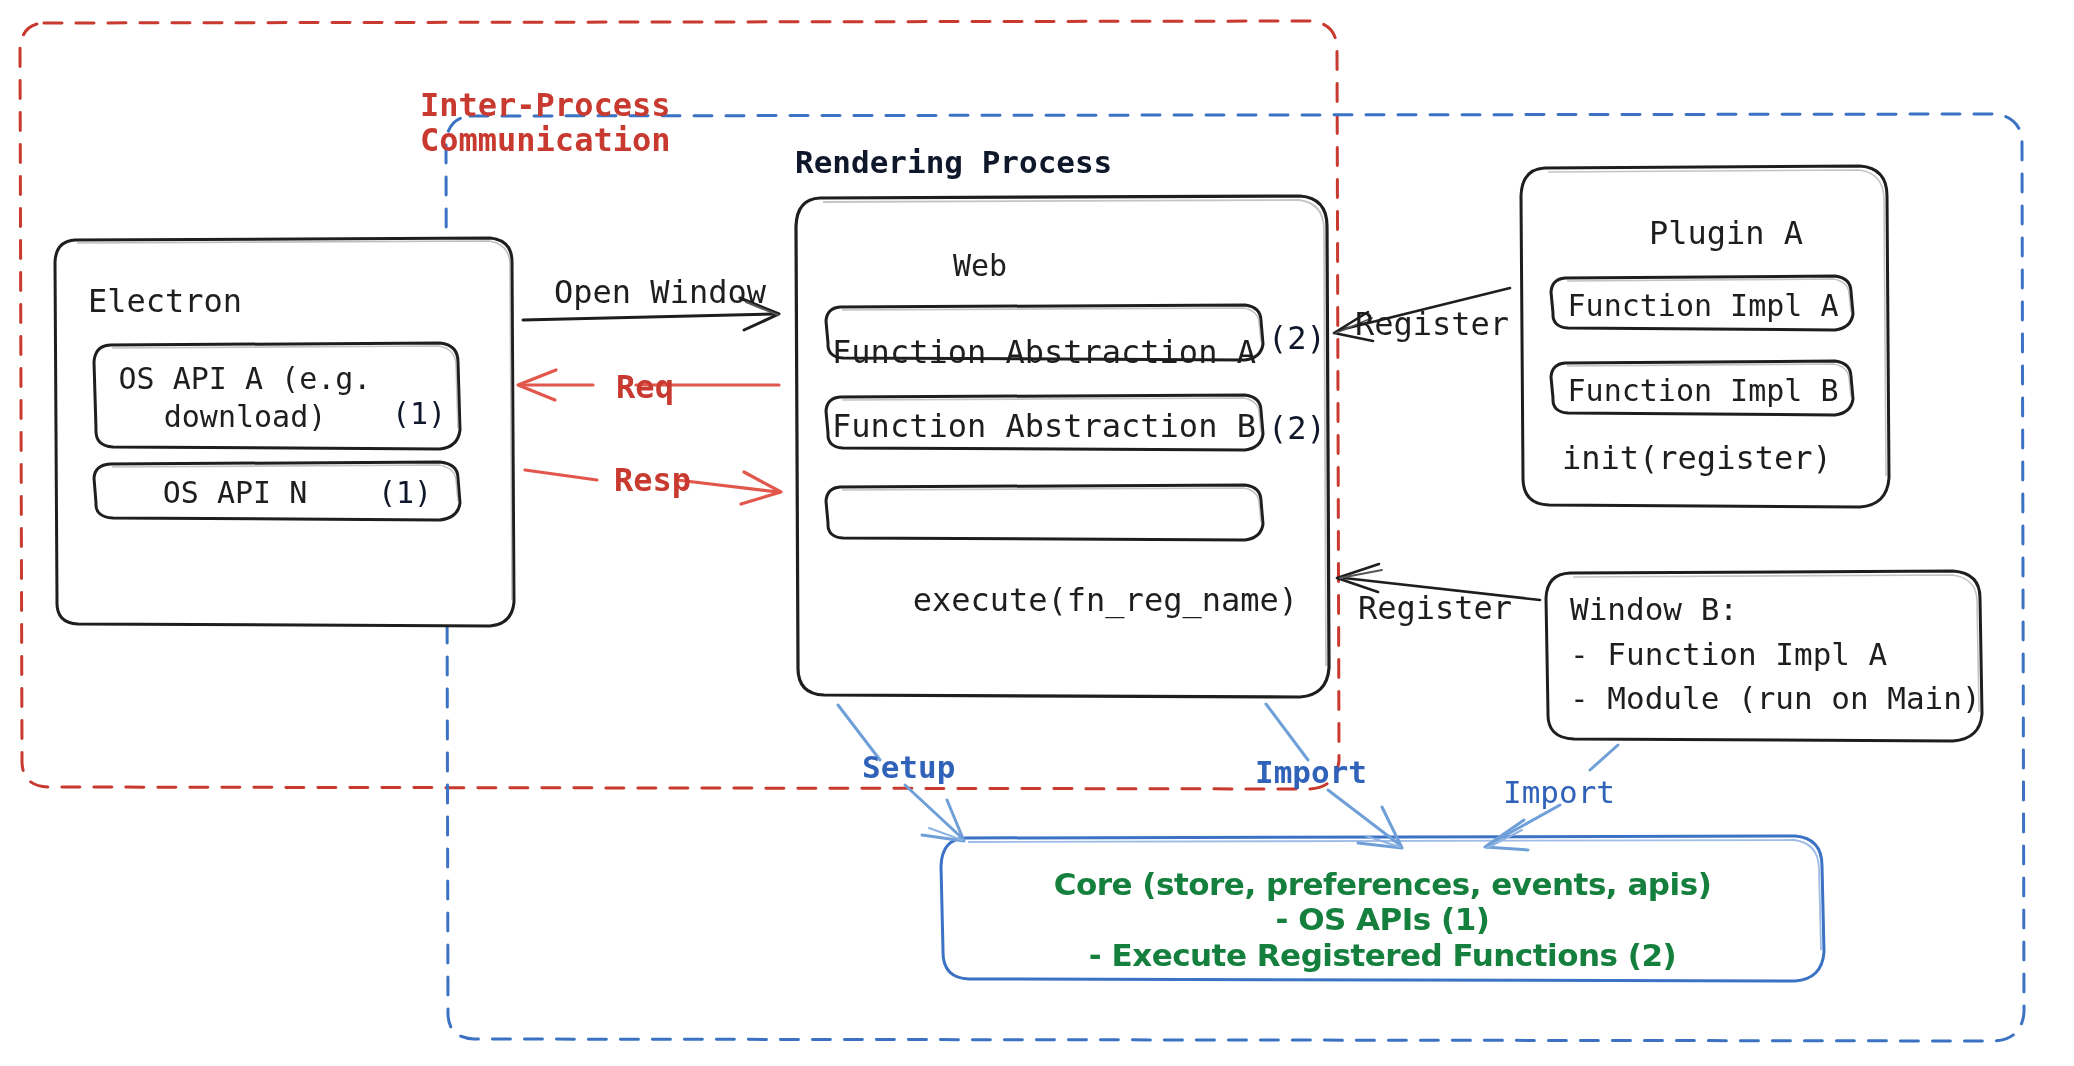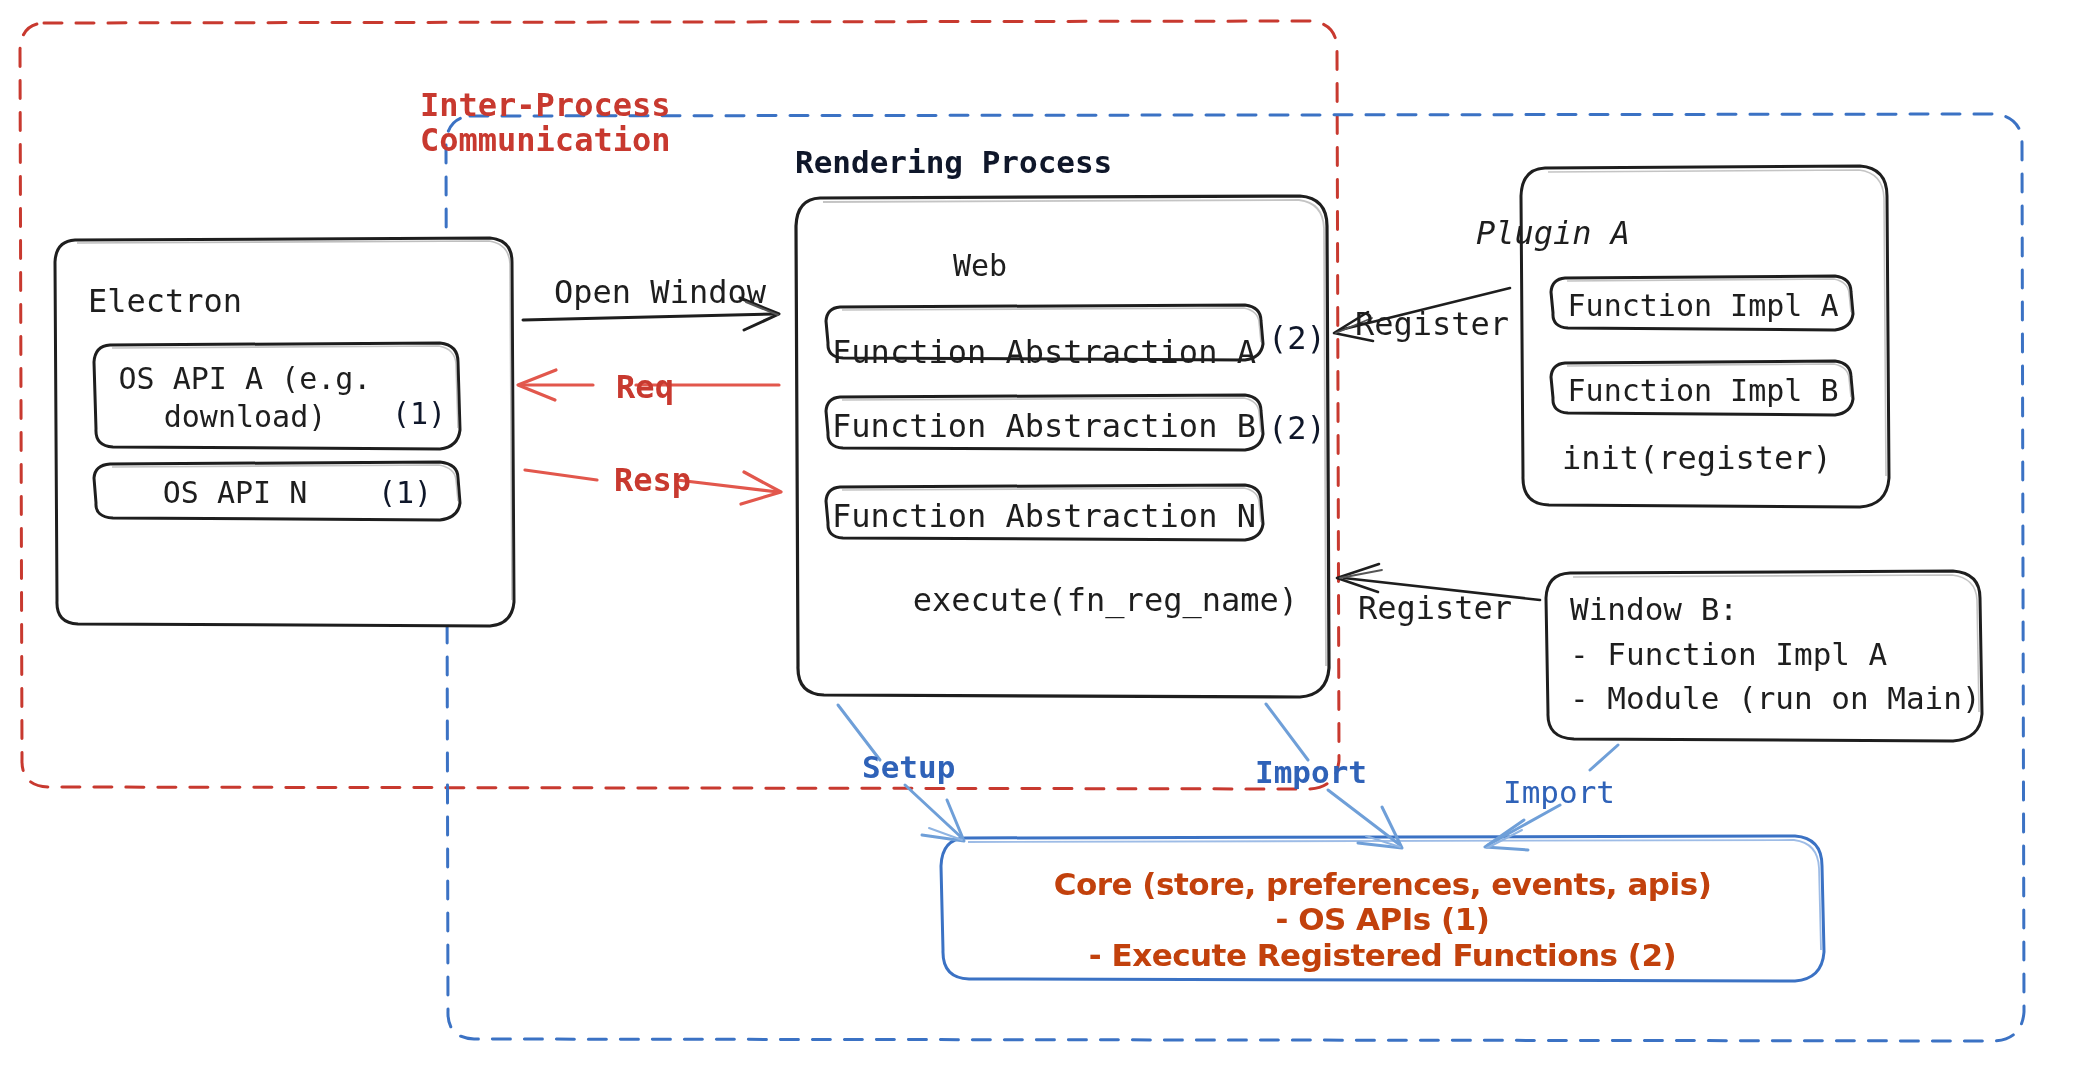--- a/index.html
+++ b/index.html
@@ -39,21 +39,21 @@
   .blue2 { color: #2f62b8; }
   .dark  { color: #1e1e1e; }
   .b { font-weight: bold; }
   .s32 { font-size: 32px; }
   .s31 { font-size: 31px; }
   .s30 { font-size: 30px; }
   .core-txt {
     font-family: "DejaVu Sans", "Liberation Sans", sans-serif;
     font-weight: bold;
     font-size: 31px;
-    color: #c2410c;
+    color: #15803d;
     letter-spacing: -0.5px;
   }
 </style>
 </head>
 <body>
 
 <div id="stage">
 
   <svg id="sketch" viewBox="0 0 2074 1066" xmlns="http://www.w3.org/2000/svg">
 
@@ -189,25 +189,24 @@
   <div class="lbl left blue s30" style="left:378px; top:474px; width:70px;">(1)</div>
 
   <div class="lbl ctr dark s30" style="left:900px; top:247px; width:160px;">Web</div>
 
   <div class="lbl ctr dark s32" style="left:832px; top:332px; width:424px;">Function Abstraction A</div>
   <div class="lbl left blue s32" style="left:1268px; top:318px; width:80px;">(2)</div>
 
   <div class="lbl ctr dark s32" style="left:832px; top:406px; width:424px;">Function Abstraction B</div>
   <div class="lbl left blue s32" style="left:1268px; top:408px; width:80px;">(2)</div>
 
-  <div class="lbl ctr dark s32" style="left:832px; top:496px; width:424px;">Function Abstraction N</div>
 
   <div class="lbl left dark s32" style="left:838px; top:580px; width:460px;text-align:right;">execute(fn_reg_name)</div>
 
-  <div class="lbl left dark s32" style="left:1476px; top:213px; width:280px;font-style:italic;">Plugin A</div>
+  <div class="lbl left dark s32" style="left:1649px; top:213px; width:280px;">Plugin A</div>
   <div class="lbl ctr dark s30" style="left:1560px; top:287px; width:286px;">Function Impl A</div>
   <div class="lbl ctr dark s30" style="left:1560px; top:372px; width:286px;">Function Impl B</div>
   <div class="lbl left dark s32" style="left:1562px; top:438px; width:320px;">init(register)</div>
 
   <div class="lbl left dark s31" style="left:1570px; top:590px; width:400px;">Window B:</div>
   <div class="lbl left dark s31" style="left:1570px; top:635px; width:400px;">- Function Impl A</div>
   <div class="lbl left dark s31" style="left:1570px; top:679px; width:430px;">- Module (run on Main)</div>
 
   <div class="lbl ctr core-txt" style="left:945px; top:865px; width:875px;">Core (store, preferences, events, apis)</div>
   <div class="lbl ctr core-txt" style="left:945px; top:900px; width:875px;">- OS APIs (1)</div>

